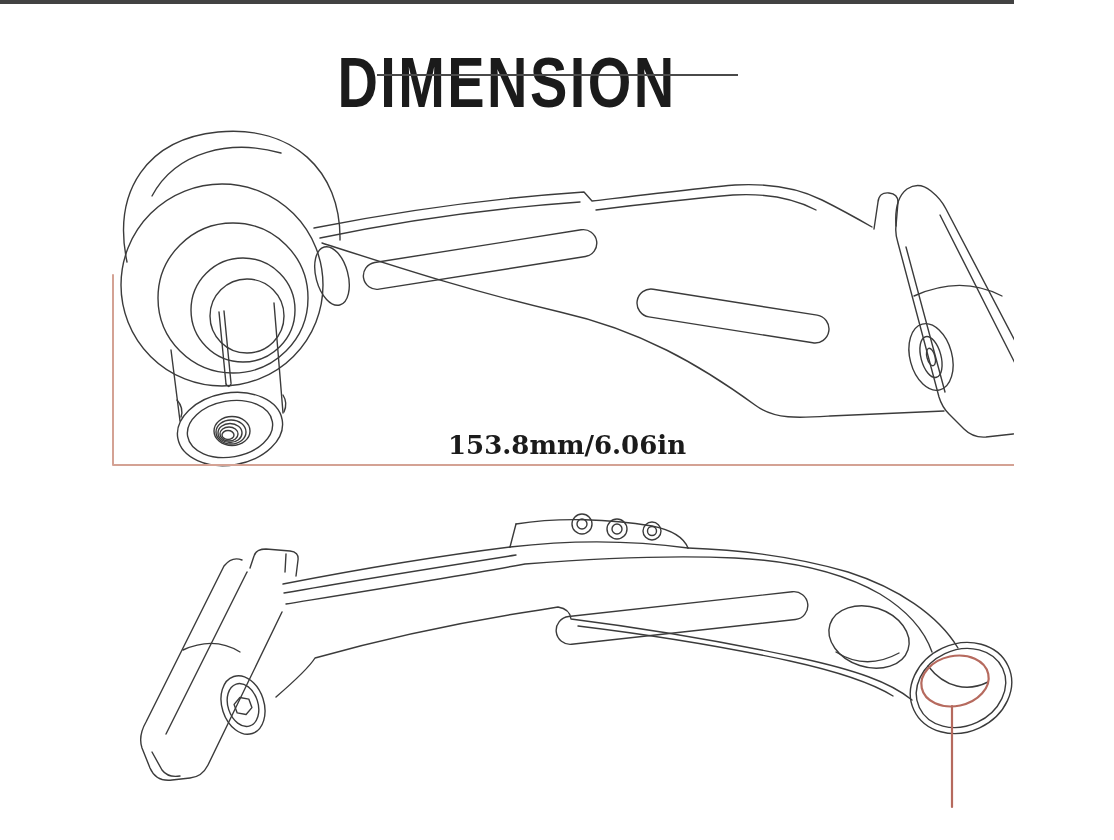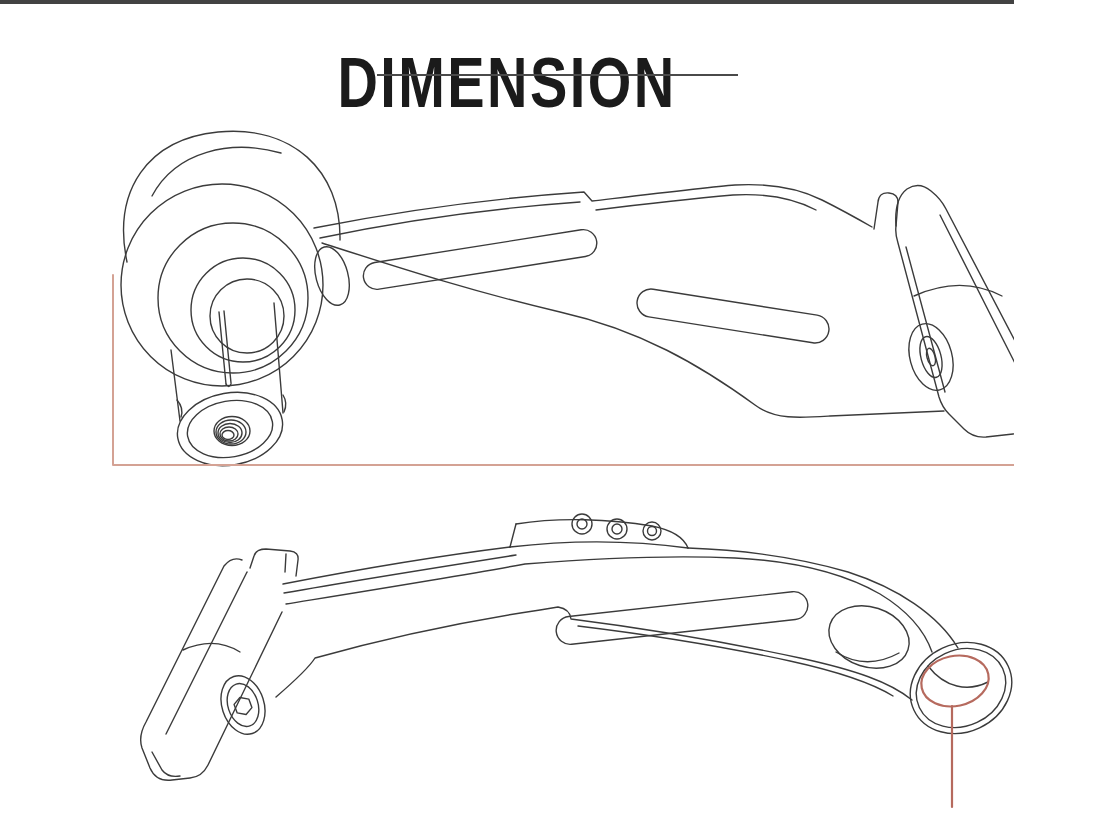--- a/index.html
+++ b/index.html
@@ -154,15 +154,16 @@
         <path d="M 928,666 C 945,688 968,692 988,682"></path>
       </g>
 
       <g class="hl">
         <ellipse cx="955" cy="681" rx="34" ry="25" transform="rotate(-12 955 681)"></ellipse>
         <path d="M 952,706 L 952,807"></path>
       </g>
     </g>
   </svg>
 
+  <div class="dim-label label-length">153.8mm/6.06in</div>
 
 
 </div>
 
 </body></html>

